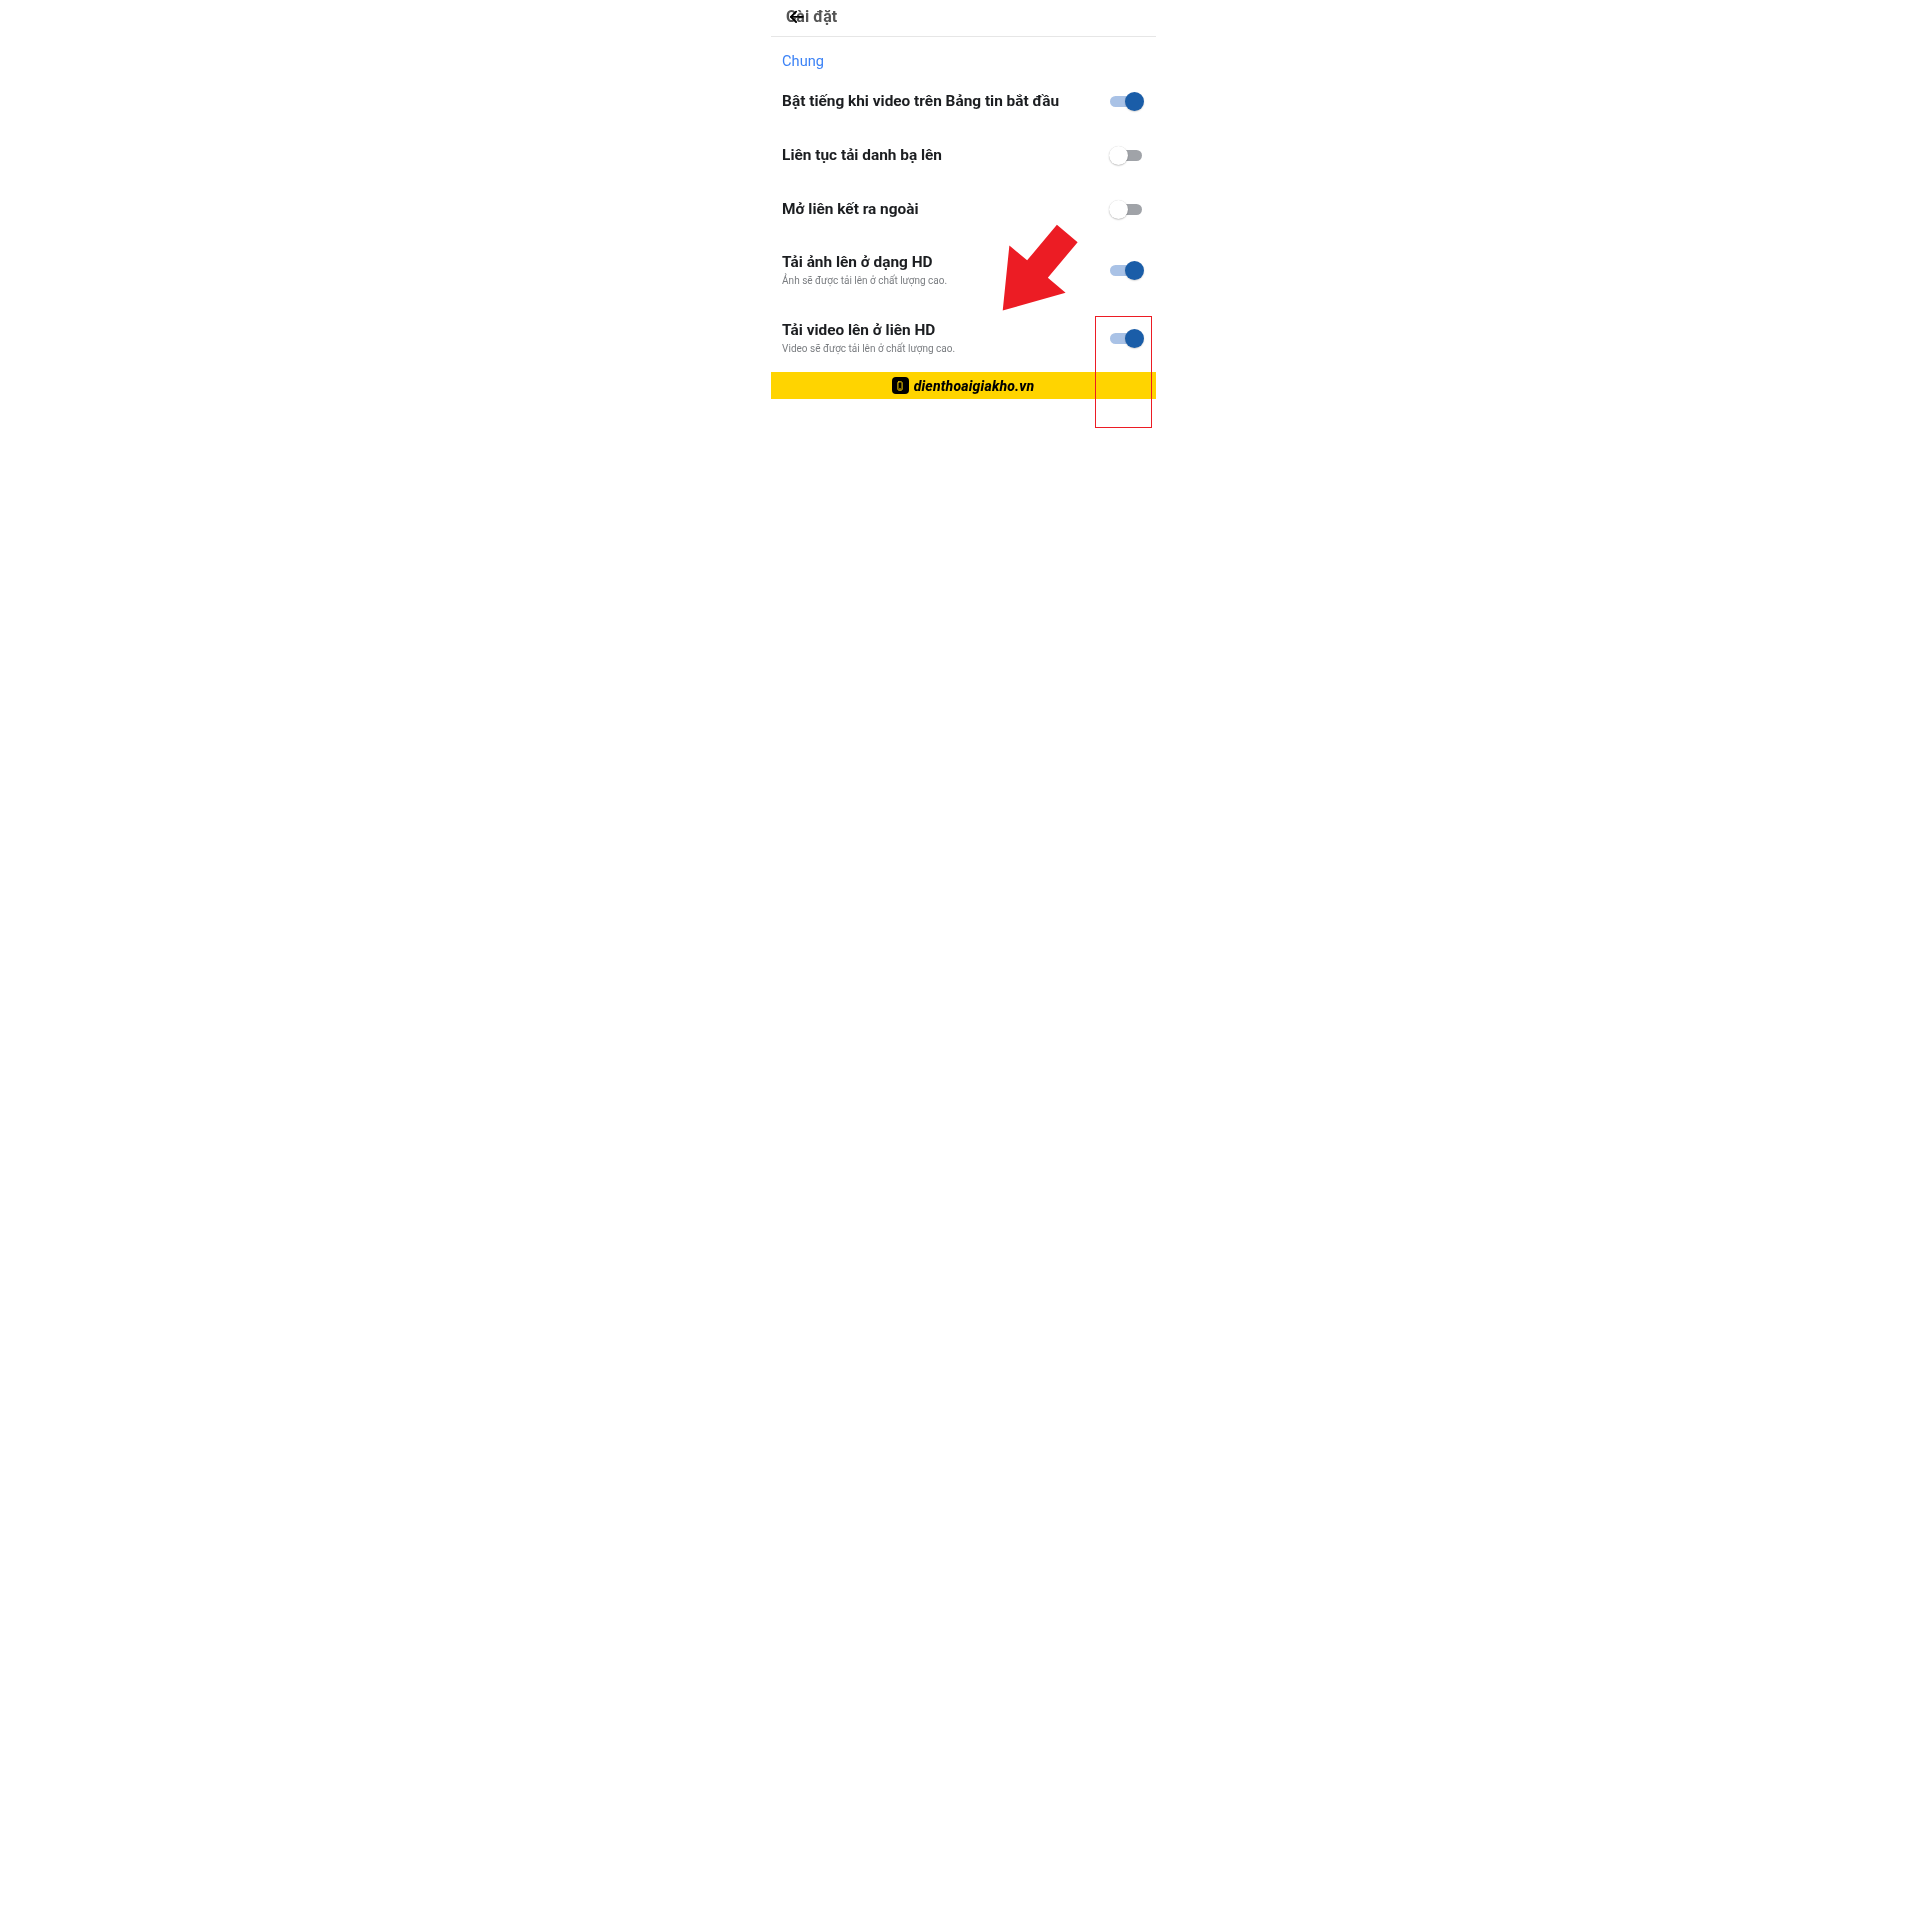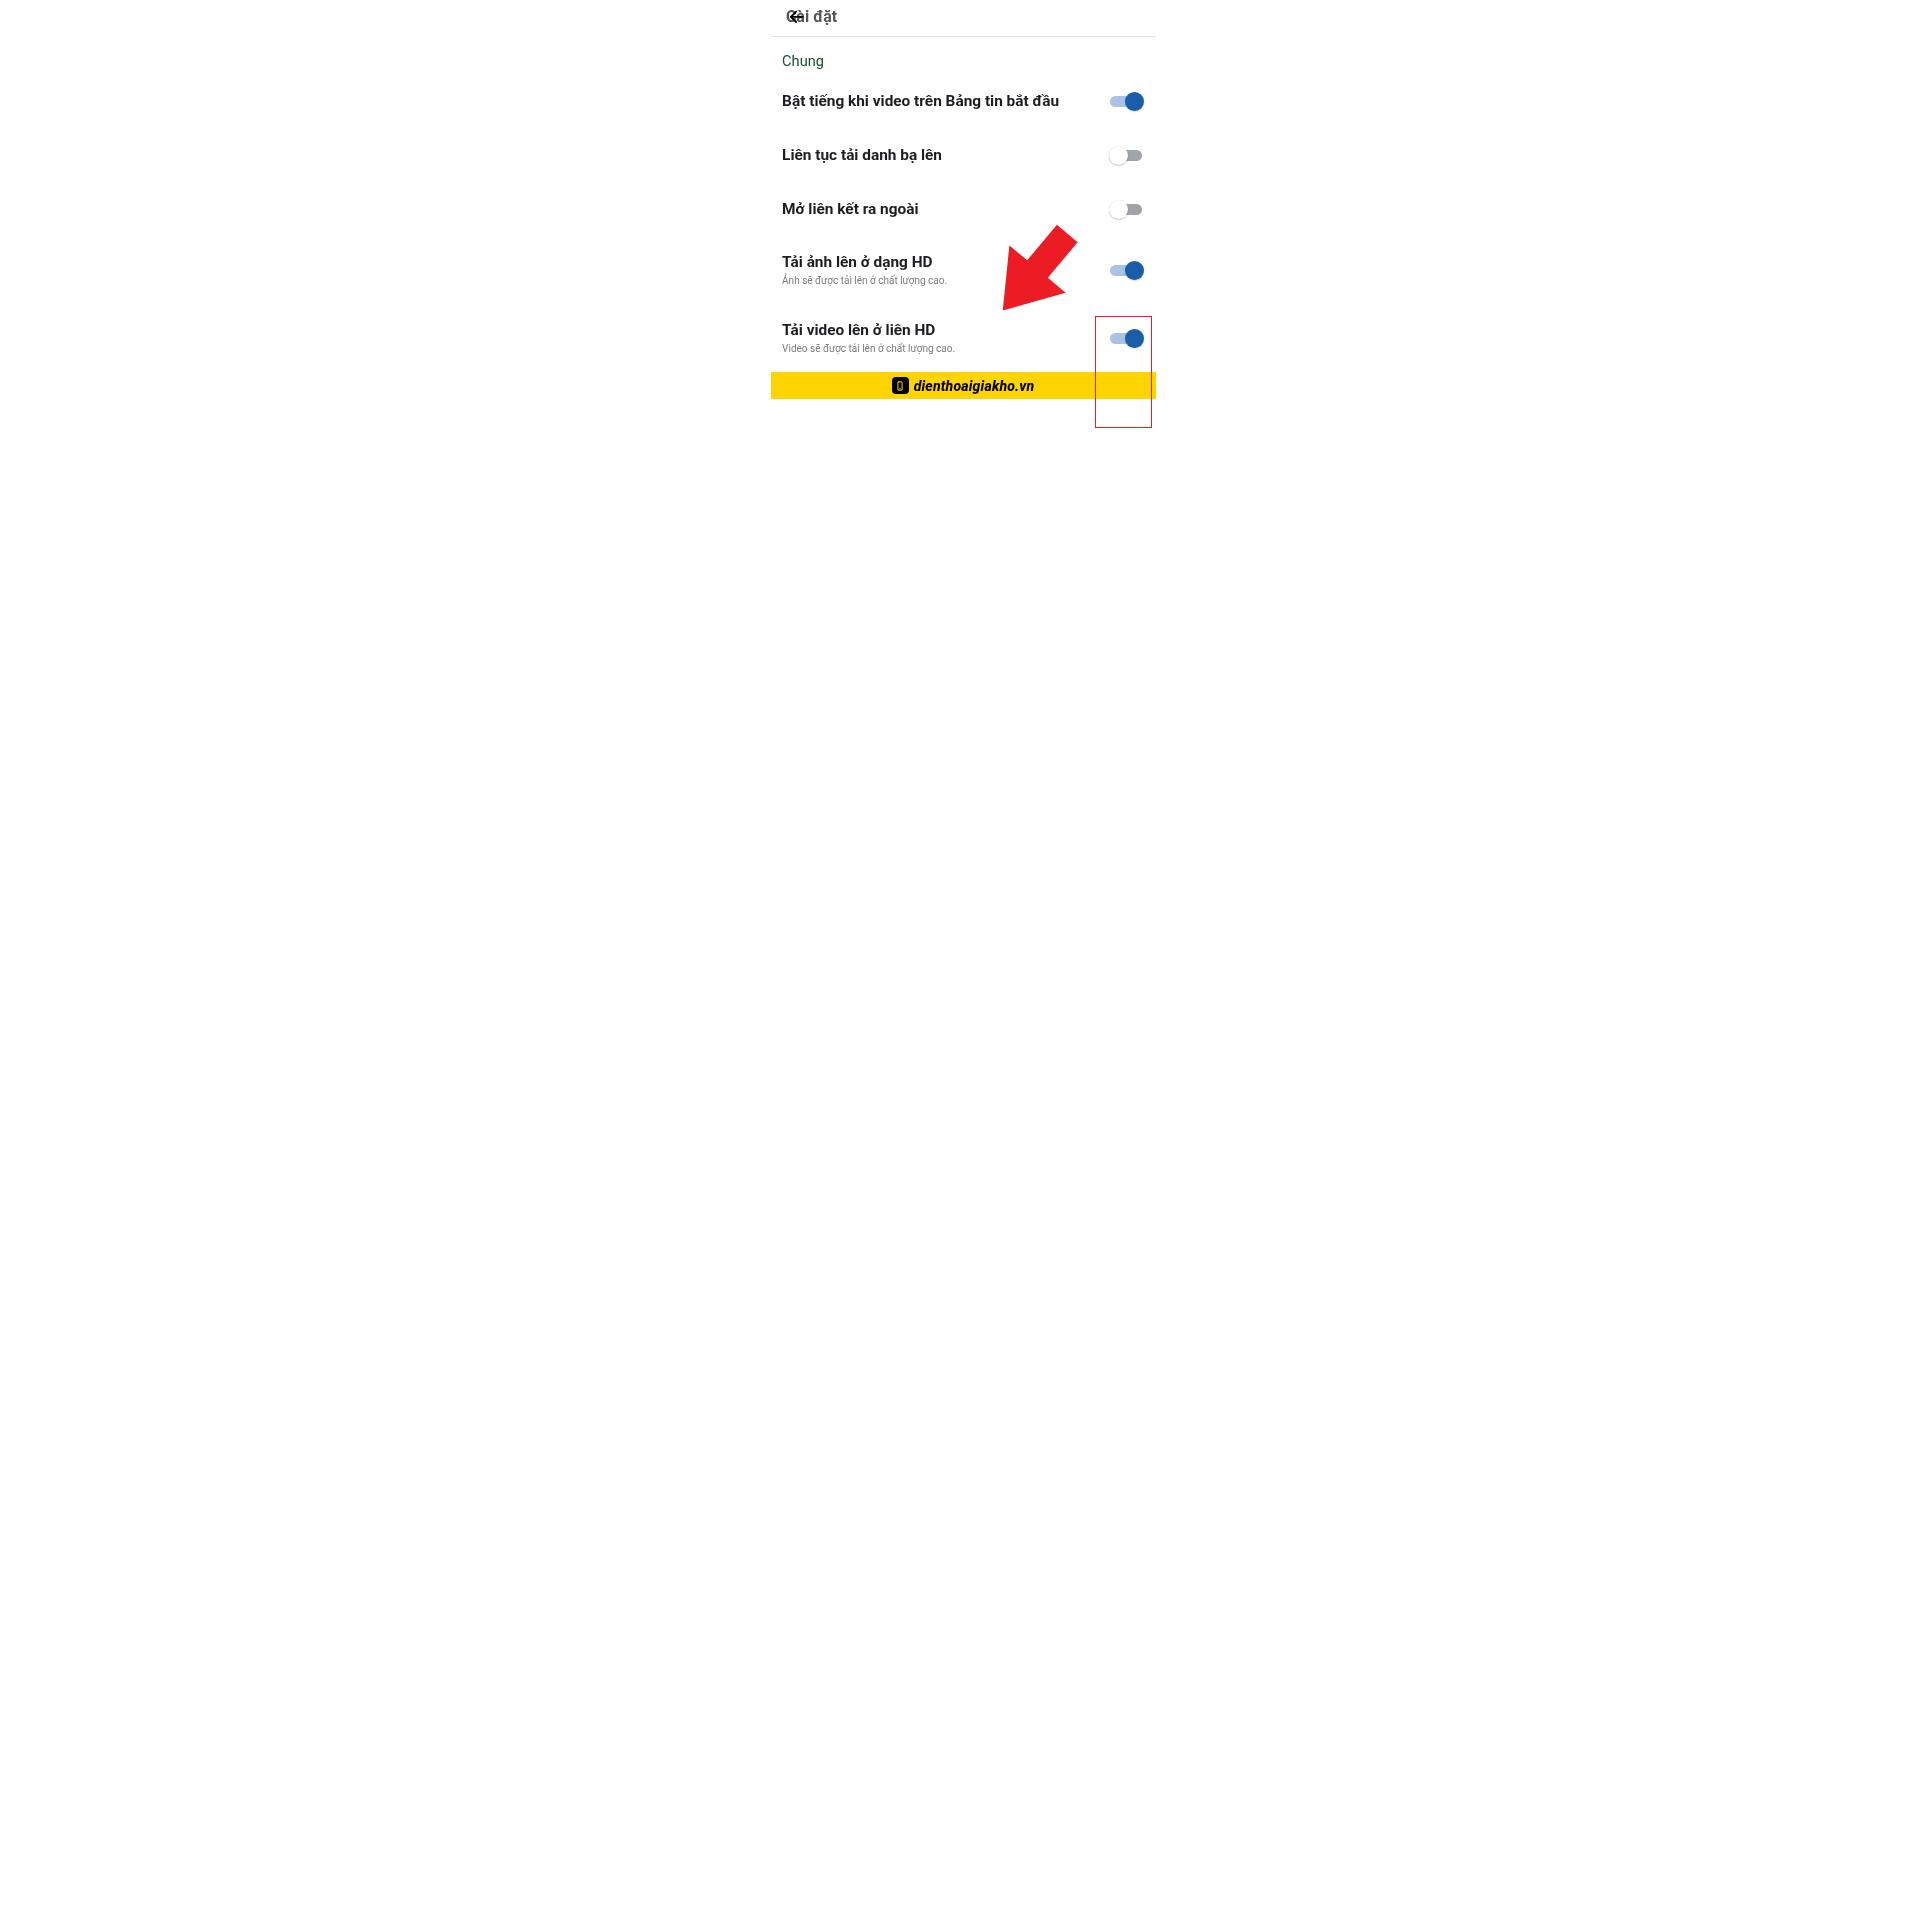--- a/index.html
+++ b/index.html
@@ -32,21 +32,21 @@
   }
   .title {
     flex: 1;
     font-size: 16px;
     font-weight: 700;
     color: #555;
   }
   .section-label {
     padding: 15.4px 11.6px 3.9px 11.6px;
     font-size: 14.6px;
-    color: #14532d;
+    color: #3b82f6;
   }
   .list { }
   .row {
     display: flex;
     align-items: center;
     padding: 17px 11.6px;
   }
   .row .texts { flex: 1; min-width: 0; padding-right: 7.7px; }
   .row .label {
     font-size: 15.4px;

